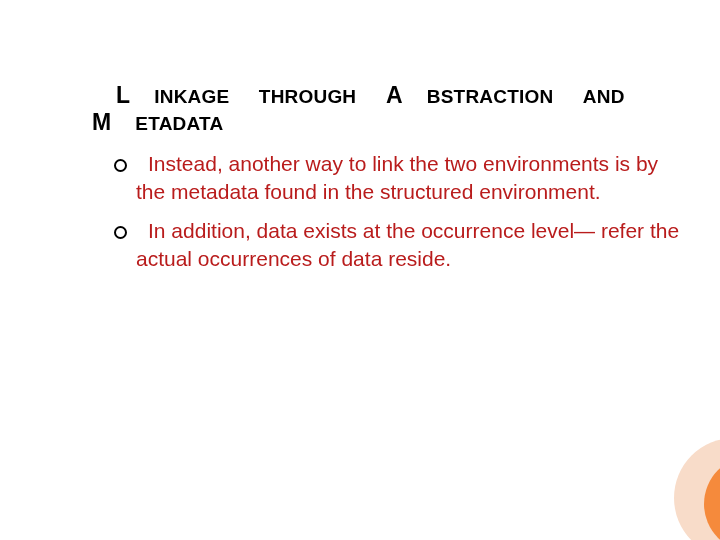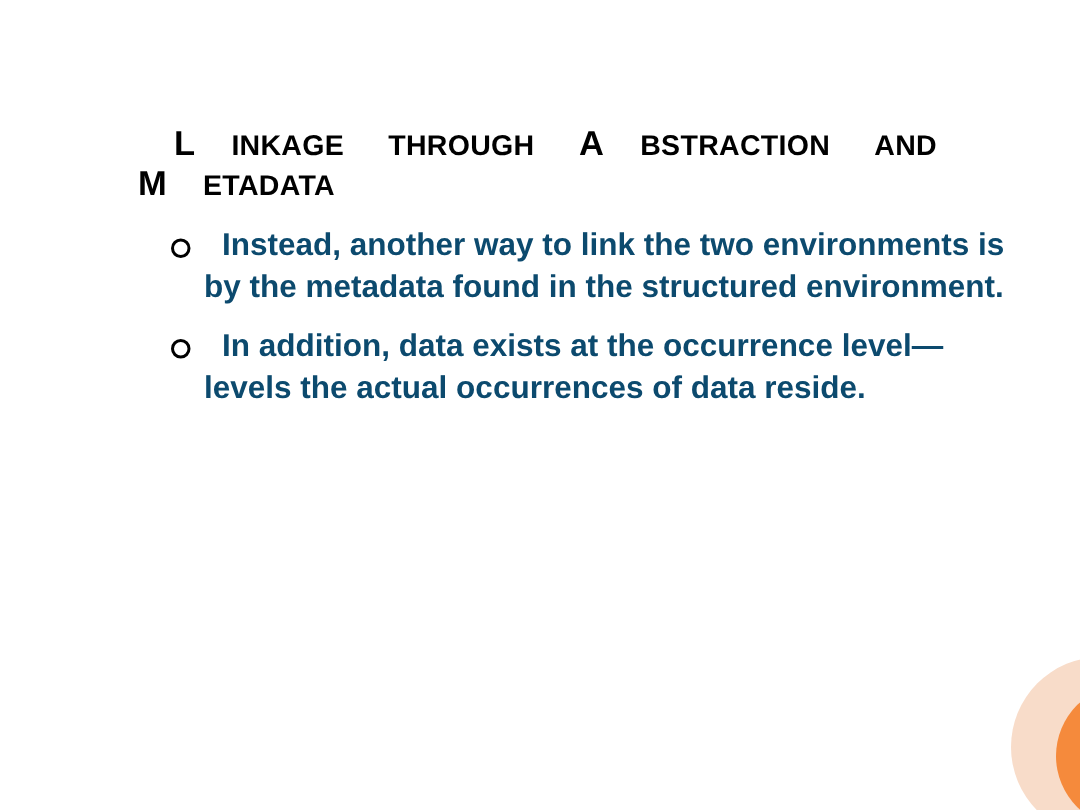--- a/index.html
+++ b/index.html
@@ -22,25 +22,24 @@
     margin-bottom: 14px;
     letter-spacing: 0.2px;
   }
   .bullets {
     list-style: none;
     padding-left: 8px;
   }
   .bullets li {
     font-size: 21px;
     line-height: 1.32;
-    color: #0c4a6e;
+    color: #b91c1c;
     margin-bottom: 2px;
     padding-left: 24px;
     position: relative;
-    font-weight: bold;
   }
   .bullets li::before {
     content: "";
     position: absolute;
     left: 2px;
     top: 9px;
     width: 9px;
     height: 9px;
     border: 2px solid #000;
     border-radius: 50%;
@@ -81,18 +80,18 @@
 
 <div class="slide">
   <div class="accent-bar"></div>
 
   <h1 class="title">
     <span><span>L</span><span style="font-size:19px">INKAGE </span><span style="font-size:19px">THROUGH</span><span> A</span><span style="font-size:19px">BSTRACTION </span><span style="font-size:19px">AND</span><span> M</span><span style="font-size:19px">ETADATA</span></span>
   </h1>
 
   <ul class="bullets">
     <li><span>Instead, another way to link the two environments is by the metadata found in the structured environment.</span></li>
-    <li><span>In addition, data exists at the occurrence level— levels the actual occurrences of data reside.</span></li>
+    <li><span>In addition, data exists at the occurrence level— refer the actual occurrences of data reside.</span></li>
   </ul>
 
   <div class="deco-outer"></div>
   <div class="deco-inner"></div>
 </div>
 
 </body></html>

